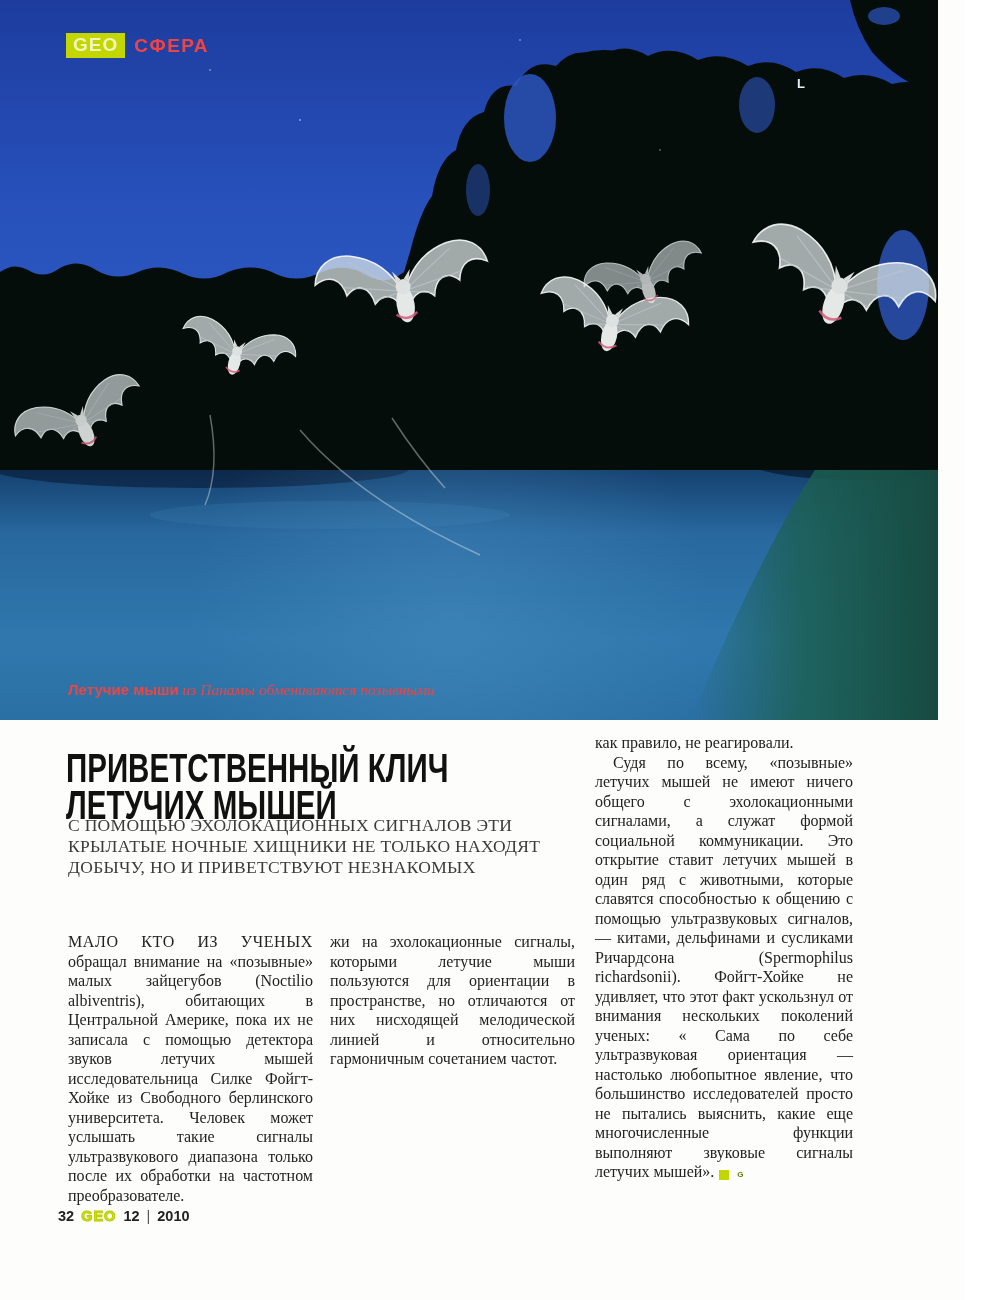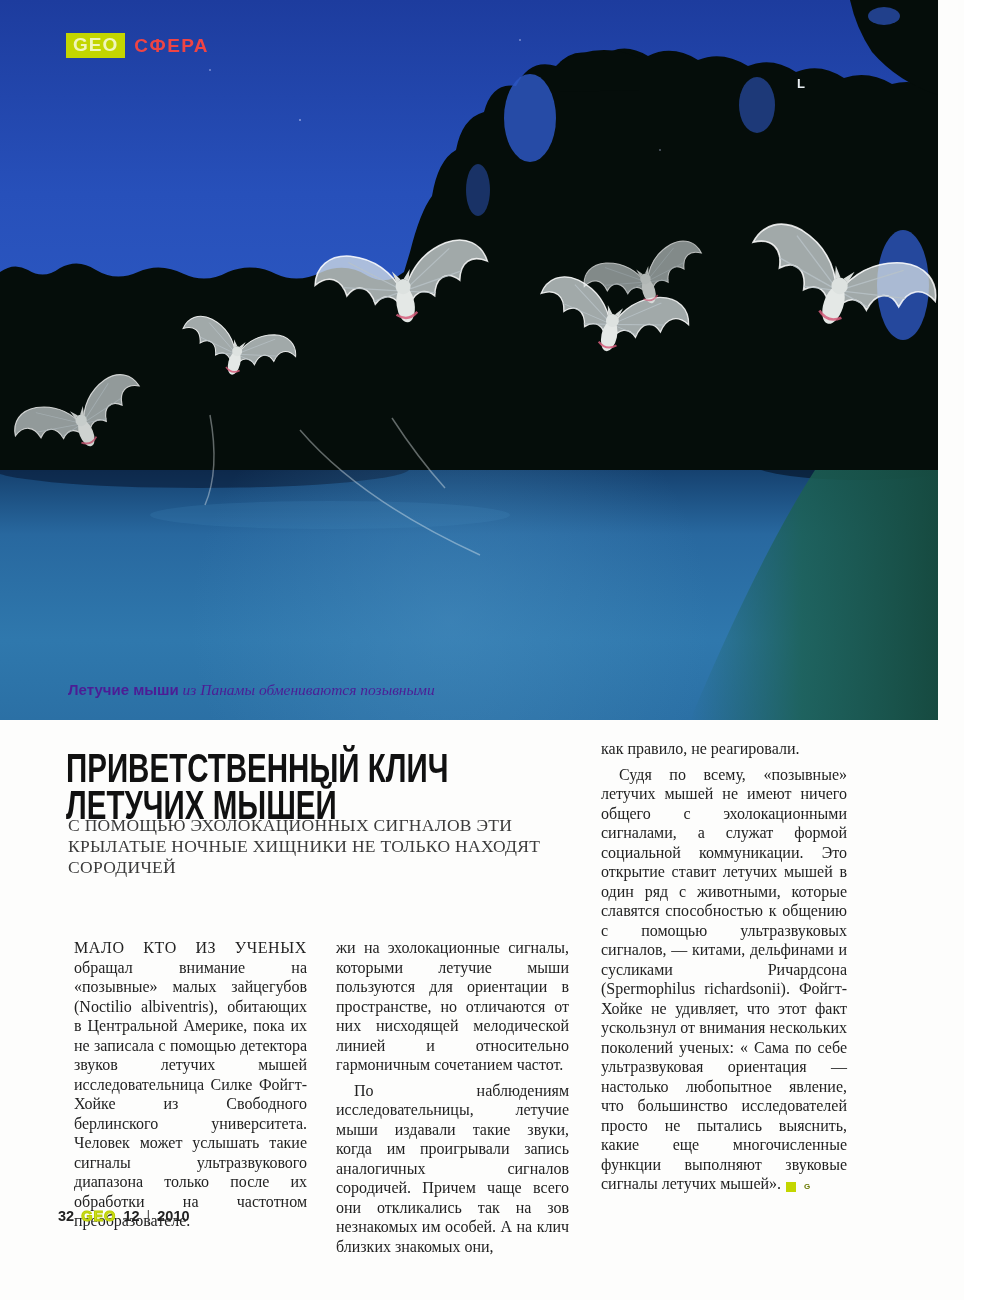--- a/index.html
+++ b/index.html
@@ -10,40 +10,40 @@
   #photo{position:absolute;left:0;top:0;width:938px;height:720px;overflow:hidden;}
   #photo svg{position:absolute;left:0;top:0;}
 
   
   .geo-header{position:absolute;left:66px;top:33px;display:flex;align-items:center;gap:9px;
               font-family:"Liberation Sans",sans-serif;font-weight:bold;}
   .geo-box{background:#c3d600;color:#f0f6bc;padding:1px 7px 2px 7px;font-size:19px;letter-spacing:1px;}
   .geo-section{color:#ef4444;font-size:19px;letter-spacing:1.5px;}
 
   
-  .photo-caption{position:absolute;left:68px;top:681px;color:#4c1d95;font-size:15px;white-space:nowrap;}
+  .photo-caption{position:absolute;left:68px;top:681px;color:#ef4444;font-size:15px;white-space:nowrap;}
   .photo-caption .cap-b{font-family:"Liberation Sans",sans-serif;font-weight:bold;}
   .photo-caption .cap-i{font-family:"Liberation Serif",serif;font-style:italic;font-size:15.5px;}
 
   .reg-mark{position:absolute;left:986px;top:0;width:14px;height:7px;background:#111;}
   .l-mark{position:absolute;left:797px;top:76px;color:#e8eef2;font-family:"Liberation Sans",sans-serif;
           font-size:13px;font-weight:bold;}
 
   
   .headline{position:absolute;left:66px;top:750px;color:#111111;
             font-family:"Liberation Sans",sans-serif;font-weight:bold;font-size:41px;line-height:37px;
             transform:scaleX(0.72);transform-origin:left top;white-space:nowrap;letter-spacing:0px;}
   .subhead{position:absolute;left:68px;top:815px;color:#3b3b3b;
            font-family:"Liberation Serif",serif;font-size:17.5px;line-height:21px;letter-spacing:0.3px;}
 
   .col{position:absolute;font-size:16px;line-height:19.5px;color:#222222;text-align:justify;}
   #col1{left:68px;top:932px;width:245px;}
   #col2{left:330px;top:932px;width:245px;}
   #col3{left:595px;top:733px;width:258px;}
-  .body-p{margin:6px;}
+  .body-p{margin:0;}
   .body-p.indent{text-indent:18px;}
   .lead{letter-spacing:0.6px;}
 
   .endmark{display:inline-block;width:10px;height:10px;background:#c3d600;color:#6a7a00;
            font-family:"Liberation Sans",sans-serif;font-size:8px;line-height:10px;font-weight:bold;
            text-align:center;margin-left:5px;vertical-align:baseline;}
 
   
   .footer{position:absolute;left:58px;top:1208px;font-family:"Liberation Sans",sans-serif;
           font-size:14.5px;font-weight:bold;color:#222;display:flex;align-items:center;gap:7px;}
@@ -158,30 +158,29 @@
   <div class="reg-mark"></div>
 
   <div class="headline">
     <div>ПРИВЕТСТВЕННЫЙ КЛИЧ</div>
     <div>ЛЕТУЧИХ МЫШЕЙ</div>
   </div>
 
   <div class="subhead">
     <div>С ПОМОЩЬЮ ЭХОЛОКАЦИОННЫХ СИГНАЛОВ ЭТИ</div>
     <div>КРЫЛАТЫЕ НОЧНЫЕ ХИЩНИКИ НЕ ТОЛЬКО НАХОДЯТ</div>
-    <div>СОРОДИЧЕЙ</div>
+    <div>ДОБЫЧУ, НО И ПРИВЕТСТВУЮТ НЕЗНАКОМЫХ</div>
   </div>
 
   <div id="col1" class="col">
     <p class="body-p"><span class="lead">МАЛО КТО ИЗ УЧЕНЫХ</span> <span>обращал внимание на «позывные» малых зайцегубов (Noctilio albiventris), обитающих в Центральной Америке, пока их не записала с помощью детектора звуков летучих мышей исследовательница Силке Фойгт-Хойке из Свободного берлинского университета. Человек может услышать такие сигналы ультразвукового диапазона только после их обработки на частотном преобразователе.</span></p>
   </div>
 
   <div id="col2" class="col">
     <p class="body-p">жи на эхолокационные сигналы, которыми летучие мыши пользуются для ориентации в пространстве, но отличаются от них нисходящей мелодической линией и относительно гармоничным сочетанием частот.</p>
-    <p class="body-p indent">По наблюдениям исследовательницы, летучие мыши издавали такие звуки, когда им проигрывали запись аналогичных сигналов сородичей. Причем чаще всего они откликались так на зов незнакомых им особей. А на клич близких знакомых они,</p>
   </div>
 
   <div id="col3" class="col">
     <p class="body-p">как правило, не реагировали.</p>
     <p class="body-p indent"><span>Судя по всему, «позывные» летучих мышей не имеют ничего общего с эхолокационными сигналами, а служат формой социальной коммуникации. Это открытие ставит летучих мышей в один ряд с животными, которые славятся способностью к общению с помощью ультразвуковых сигналов, — китами, дельфинами и сусликами Ричардсона (Spermophilus richardsonii). Фойгт-Хойке не удивляет, что этот факт ускользнул от внимания нескольких поколений ученых: « Сама по себе ультразвуковая ориентация — настолько любопытное явление, что большинство исследователей просто не пытались выяснить, какие еще многочисленные функции выполняют звуковые сигналы летучих мышей».</span><span class="endmark">G</span></p>
   </div>
 
   <div class="footer">
     <span>32</span>
     <span class="f-geo">GEO</span>

